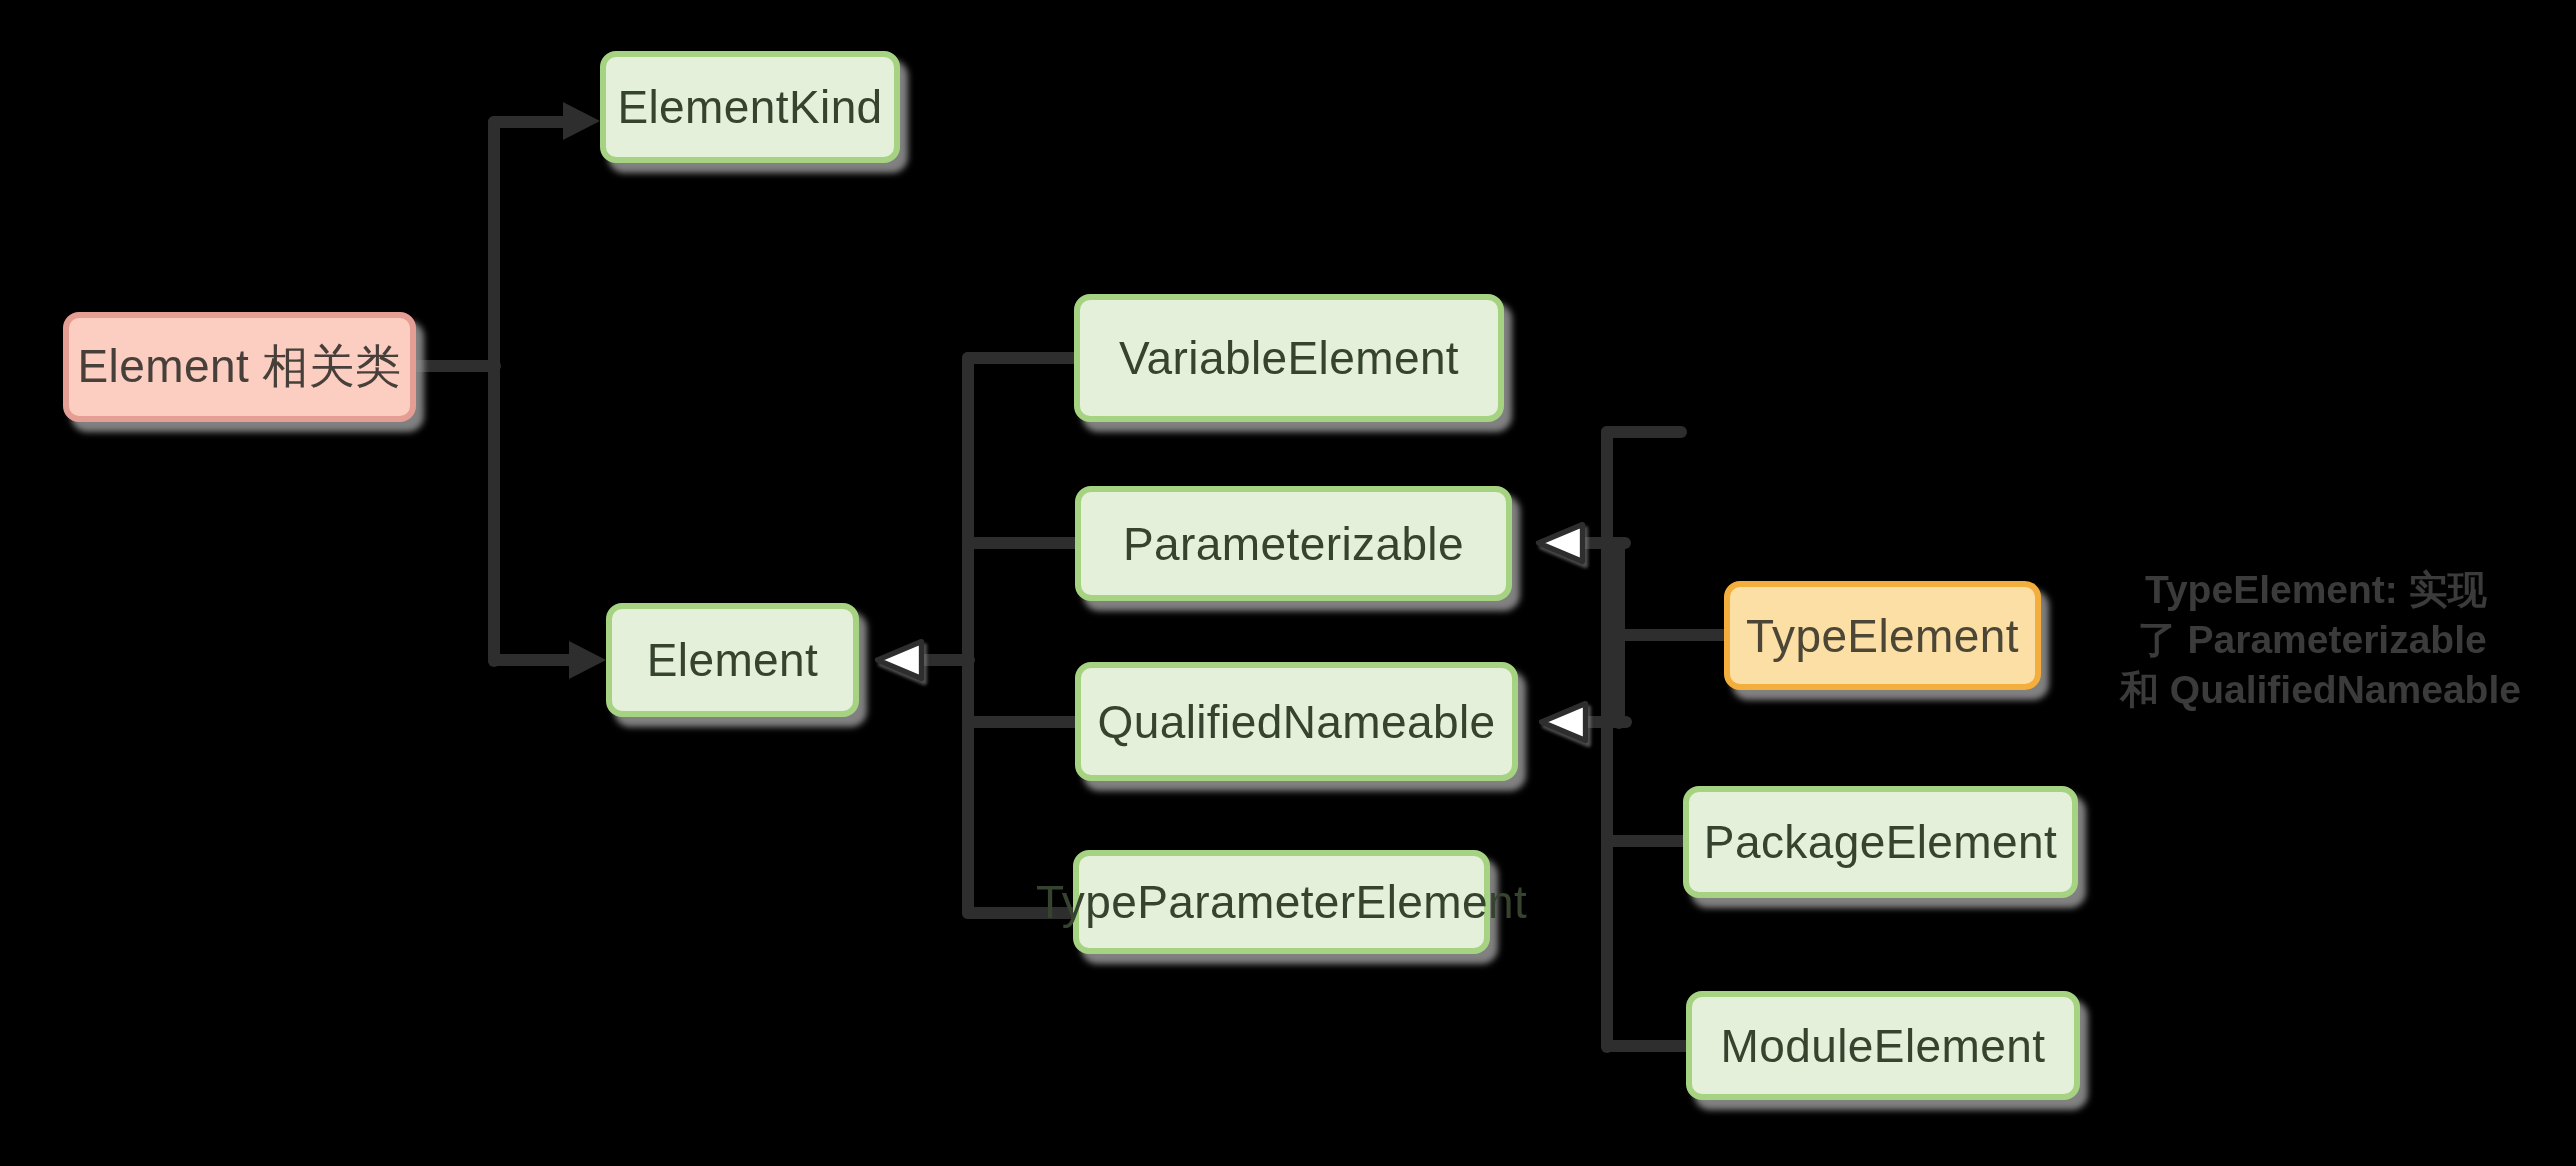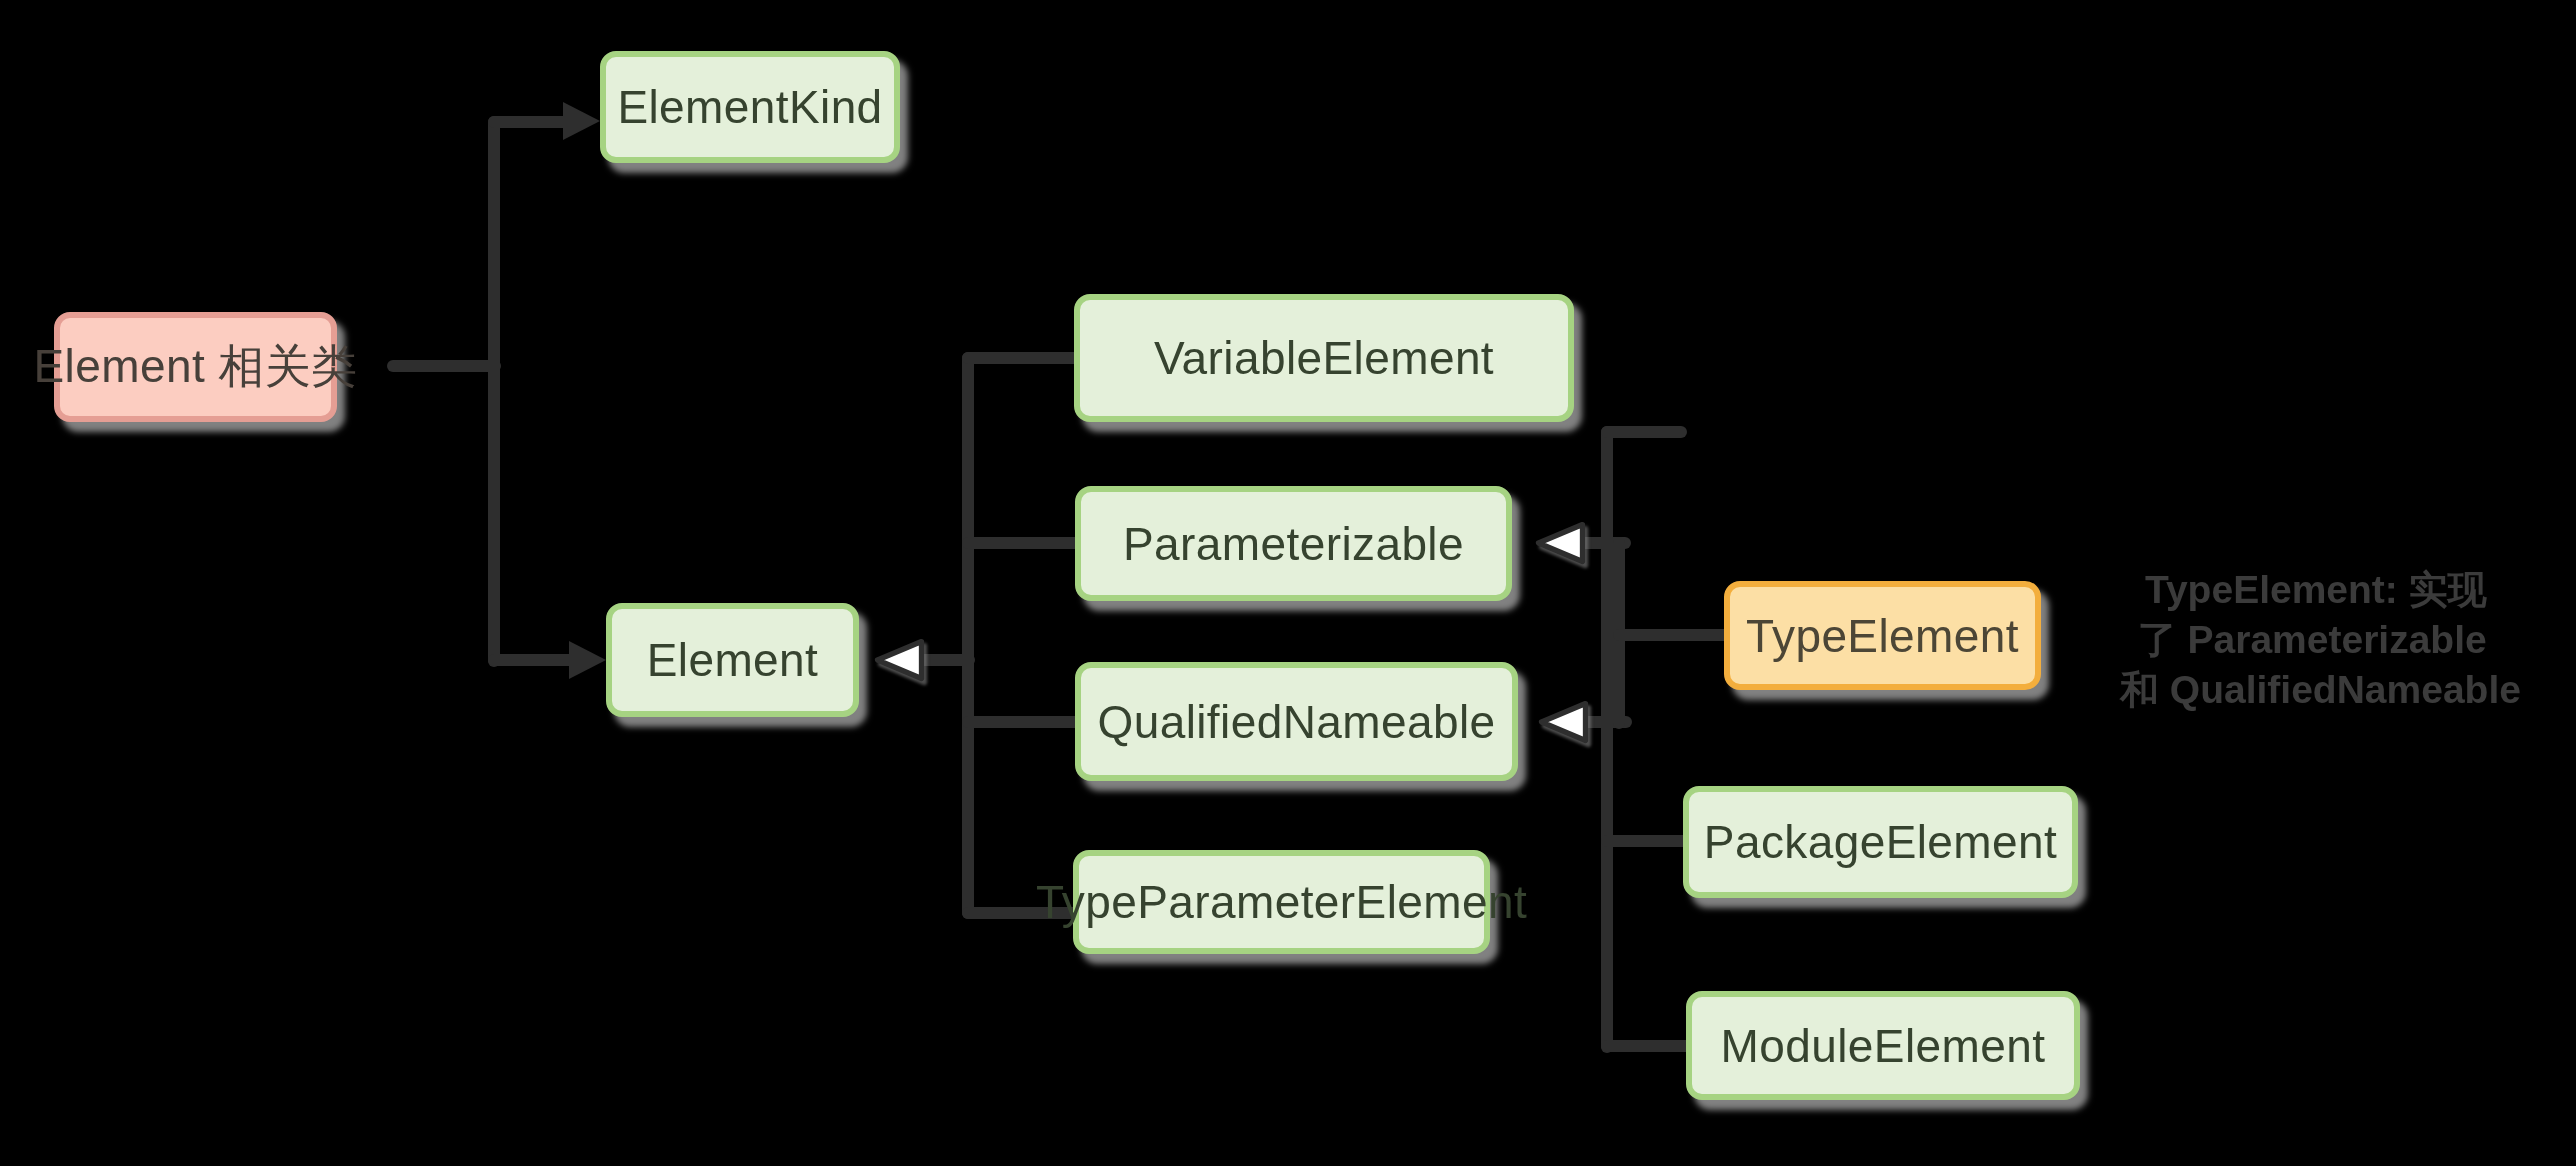--- a/index.html
+++ b/index.html
@@ -75,30 +75,30 @@
     <div class="arr-solid" style="left: 569px; top: 641px;"></div>
     <div class="arr-hollow" style="left: 874px; top: 638px;"><svg width="51" height="44" viewBox="0 0 58 50">
         <polygon points="54,4 4,25 54,46" fill="#ffffff" stroke="#2e2e2e" stroke-width="6" stroke-linejoin="round"></polygon>
       </svg></div>
     <div class="arr-hollow" style="left: 1535px; top: 521px;"><svg width="51" height="44" viewBox="0 0 58 50">
         <polygon points="54,4 4,25 54,46" fill="#ffffff" stroke="#2e2e2e" stroke-width="6" stroke-linejoin="round"></polygon>
       </svg></div>
     <div class="arr-hollow" style="left: 1538px; top: 700px;"><svg width="51" height="44" viewBox="0 0 58 50">
         <polygon points="54,4 4,25 54,46" fill="#ffffff" stroke="#2e2e2e" stroke-width="6" stroke-linejoin="round"></polygon>
       </svg></div>
-    <div class="node pink" style="left: 54px; top: 312px; width: 283px; height: 110px;">
+    <div class="node pink" style="left: 63px; top: 312px; width: 353px; height: 110px;">
       <span>Element 相关类</span>
     </div>
     <div class="node green" style="left: 600px; top: 51px; width: 300px; height: 112px;">
       <span>ElementKind</span>
     </div>
     <div class="node green" style="left: 606px; top: 603px; width: 253px; height: 114px;">
       <span>Element</span>
     </div>
-    <div class="node green" style="left: 1074px; top: 294px; width: 500px; height: 128px;">
+    <div class="node green" style="left: 1074px; top: 294px; width: 430px; height: 128px;">
       <span>VariableElement</span>
     </div>
     <div class="node green" style="left: 1075px; top: 486px; width: 437px; height: 115px;">
       <span>Parameterizable</span>
     </div>
     <div class="node green" style="left: 1075px; top: 662px; width: 443px; height: 119px; text-align: right;">
       <span>QualifiedNameable</span>
     </div>
     <div class="node green" style="left: 1073px; top: 850px; width: 417px; height: 104px;">
       <span>TypeParameterElement</span>

